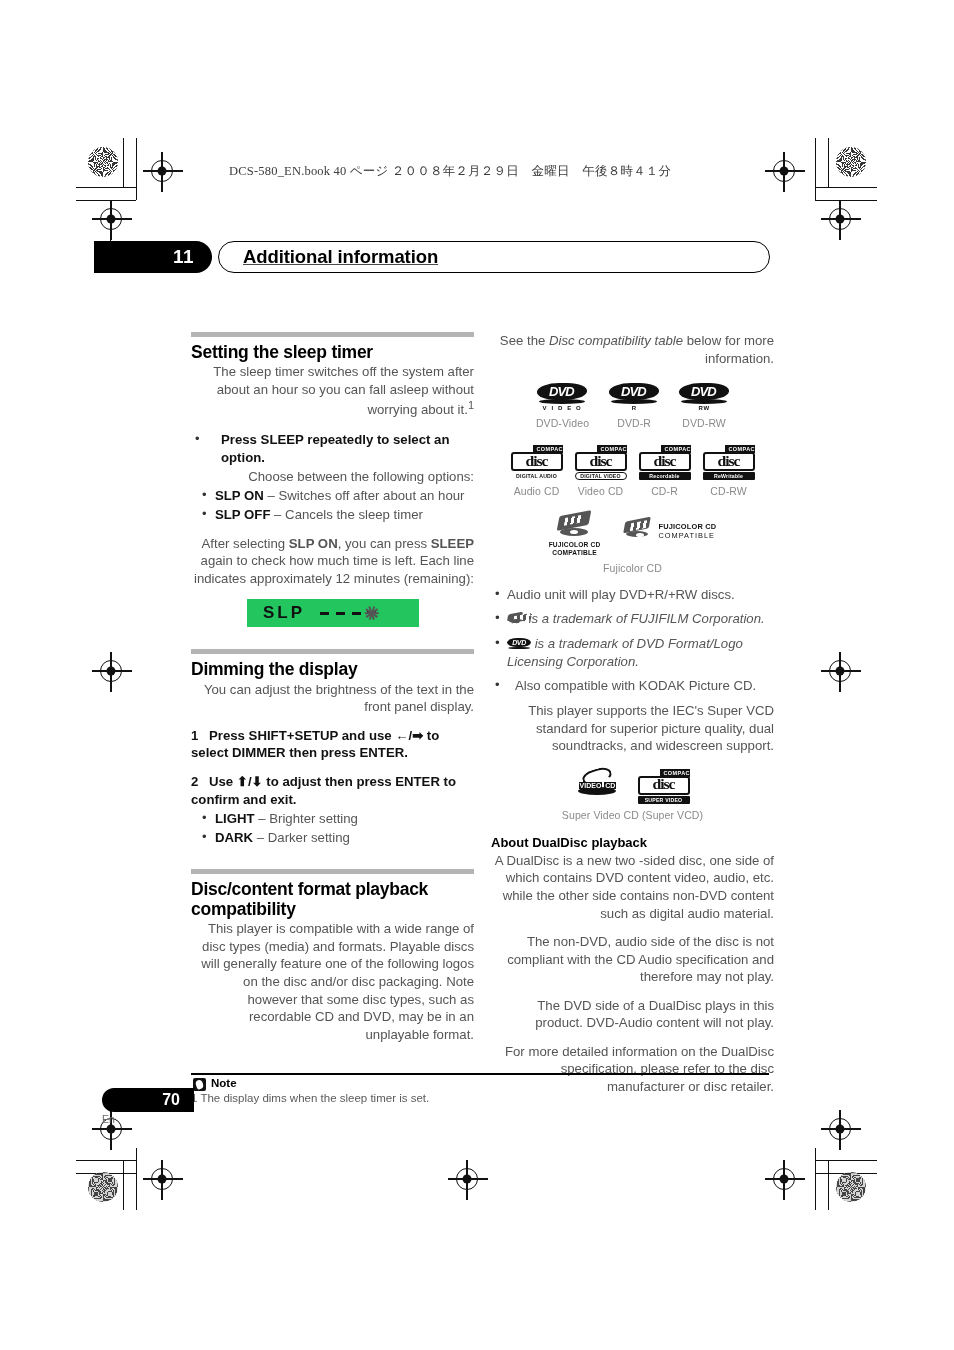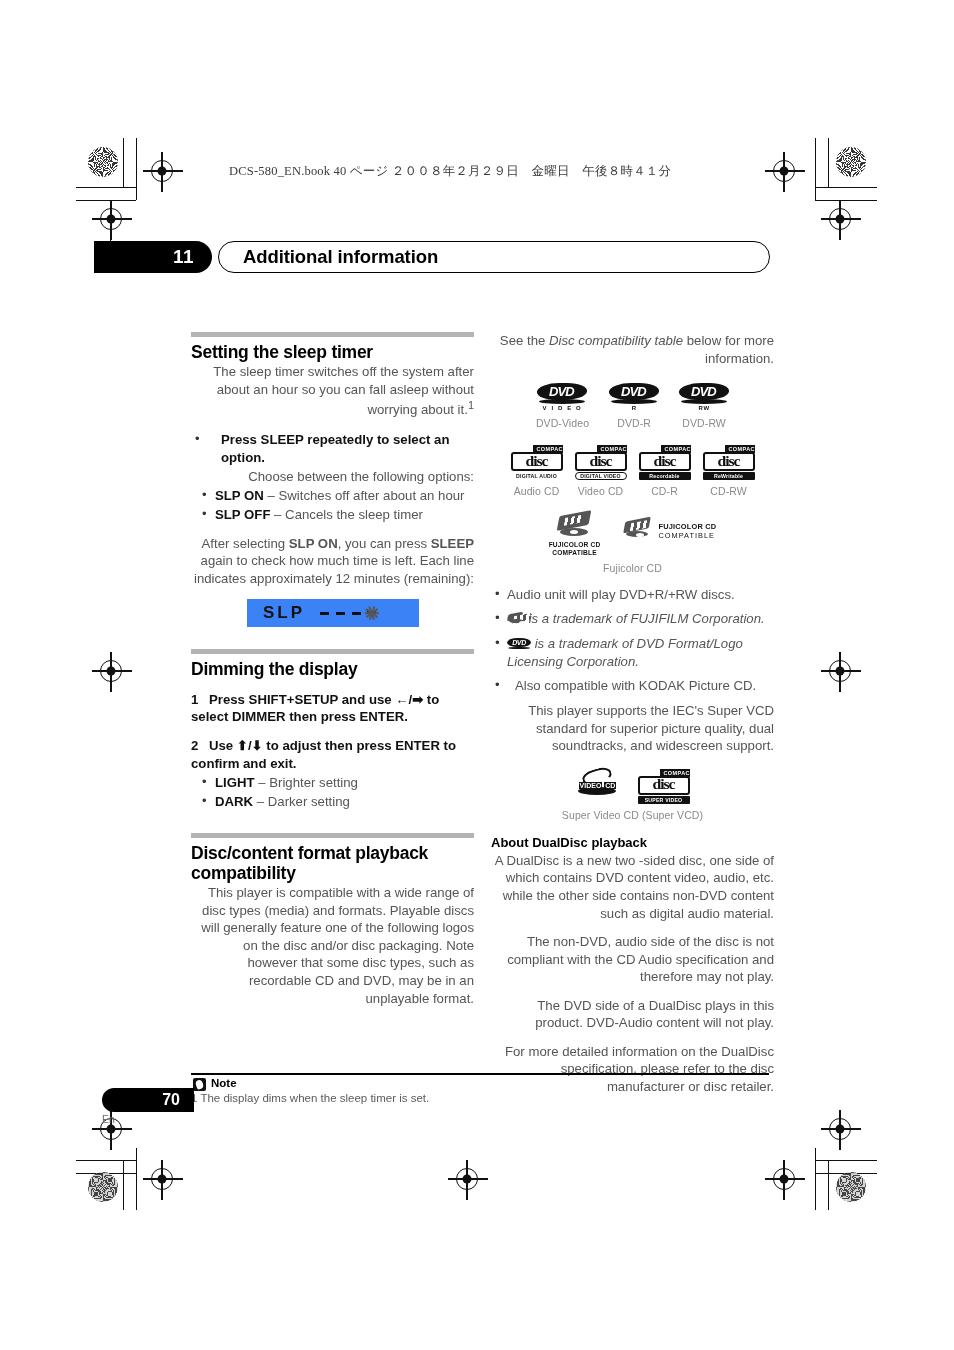--- a/index.html
+++ b/index.html
@@ -50,21 +50,21 @@
   .chapter-num {
     position:absolute; left:0; top:0; width:118px; height:32px;
     background:#000; border-radius:0 16px 16px 0;
     color:#fff; font-weight:bold; font-size:19px;
     display:flex; align-items:center; justify-content:flex-end;
     padding-right:18px; letter-spacing:.5px;
   }
   .chapter-title-box {
     position:absolute; left:124px; top:0; width:552px; height:32px;
     border:1.6px solid #000; border-radius:16px;
-    display:flex; align-items:center; padding-left:24px;
+    display:flex; align-items:center; padding-left:24px;text-decoration:underline;
   }
   .chapter-title-box span {
     font-size:18.5px; font-weight:bold; color:#000; letter-spacing:-.1px;
   }
 
   
   .col { position:absolute; width:283px; top:332px; }
   .col-left  { left:191px; }
   .col-right { left:491px; }
 
@@ -99,21 +99,21 @@
   ul.bul.loose li { margin-bottom:7px; }
 
   .step {
     font-size:13.2px; line-height:1.34; color:#111; font-weight:bold;
     margin-top:11px;
   }
   .step .n { display:inline-block; width:18px; }
 
   
   .slp-box {
-    width:172px; height:28px; background:#3b82f6;
+    width:172px; height:28px; background:#22c55e;
     margin:12px auto 0 56px; position:relative;
     display:flex; align-items:center; padding-left:16px;
   }
   .slp-text {
     font-size:17px; font-weight:bold; color:#111; letter-spacing:3px;
     font-family:"Liberation Sans", sans-serif;
   }
   .slp-dashes {
     display:flex; align-items:center; gap:7px; margin-left:15px;
   }
@@ -369,20 +369,21 @@
       <span class="ray" style="transform:rotate(20deg)"></span>
       <span class="ray" style="transform:rotate(55deg)"></span>
       <span class="ray" style="transform:rotate(90deg)"></span>
       <span class="ray" style="transform:rotate(125deg)"></span>
       <span class="ray" style="transform:rotate(160deg)"></span>
     </span>
   </div>
 
   <div class="rule" style="margin-top:22px;"></div>
   <h2 class="sect">Dimming the display</h2>
+  <p class="body">You can adjust the brightness of the text in the front panel display.</p>
 
   <p class="step"><span class="n">1</span><span>Press SHIFT+SETUP and use ←/➡ to select DIMMER then press ENTER.</span></p>
   <p class="step"><span class="n">2</span><span>Use ⬆/⬇ to adjust then press ENTER to confirm and exit.</span></p>
 
   <ul class="bul tight">
     <li><b>LIGHT</b><span> – Brighter setting</span></li>
     <li><b>DARK</b><span> – Darker setting</span></li>
   </ul>
 
   <div class="rule" style="margin-top:22px;"></div>

